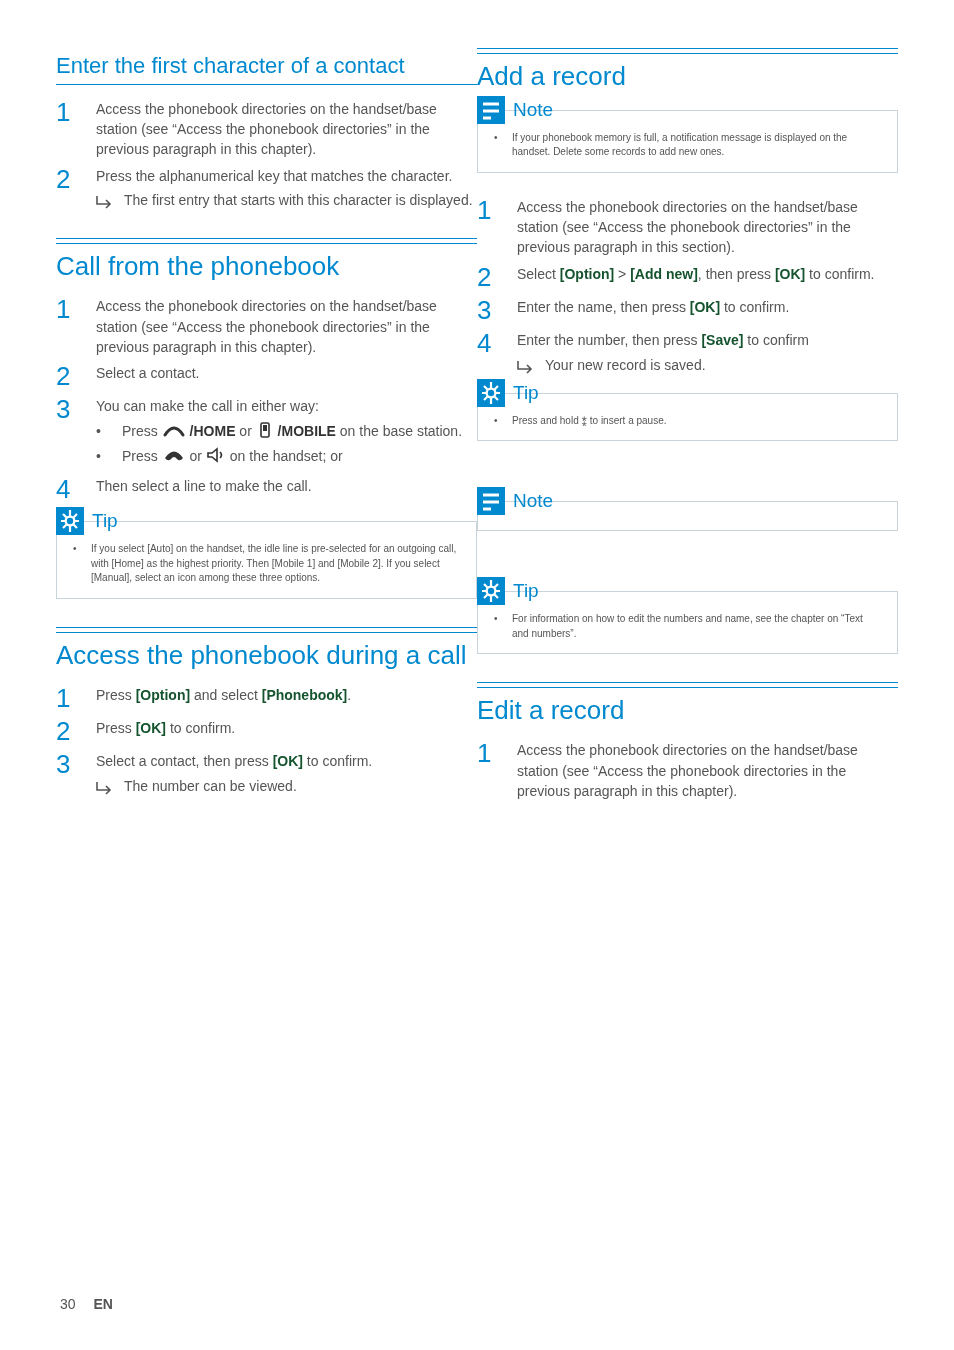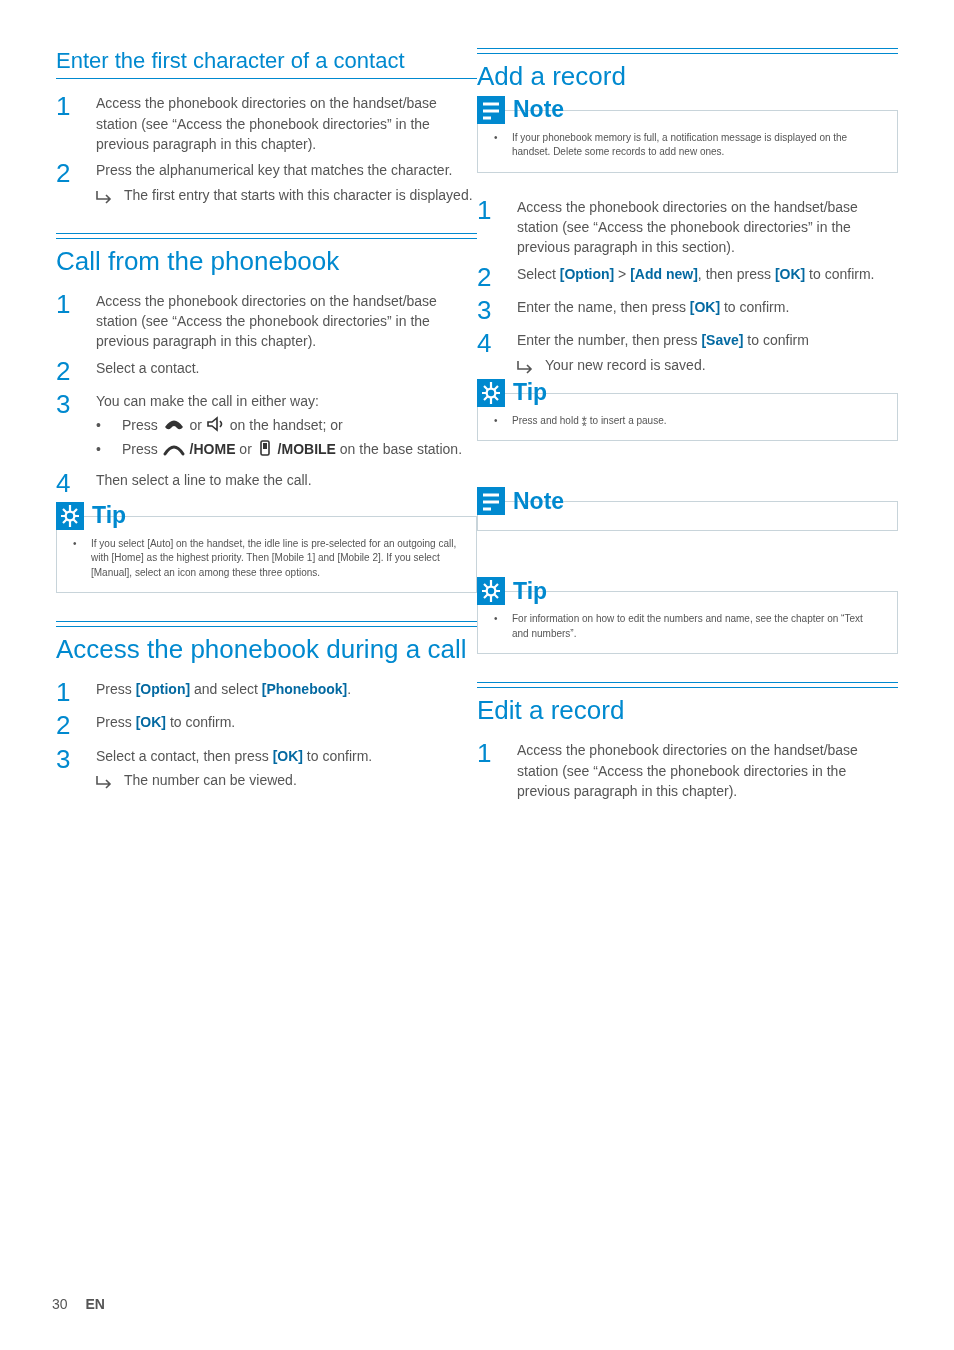--- a/index.html
+++ b/index.html
@@ -13,21 +13,21 @@
     margin:0;
     font-family:"Gill Sans","Gill Sans MT","Trebuchet MS",Arial,sans-serif;
     font-weight:300;
     color:var(--text);
     background:#fff;
     width:954px;
     height:1350px;
     padding:48px 56px 30px 56px;
     position:relative;
   }
-  .cols{display:flex;}
+  .cols{display:flex;align-items:center;}
   .col{flex:1;min-width:0;}
   .hr-blue{border:none;border-top:1.5px solid var(--blue);margin:0 0 4px 0;}
   .hr-thin{border:none;border-top:1px solid var(--blue);margin:0 0 8px 0;}
   h2.h-blue{color:var(--blue);font-weight:400;font-size:26px;margin:6px 0 14px 0;line-height:1.15;}
   h3.h-sub{color:var(--blue);font-weight:400;font-size:22px;margin:0 0 14px 0;line-height:1.2;border-bottom:1px solid var(--blue);padding-bottom:4px;}
   .steps{list-style:none;padding:0;margin:0 0 18px 0;}
   .step{display:flex;gap:18px;margin-bottom:6px;}
   .step-num{color:var(--blue);font-size:26px;font-weight:400;flex:0 0 22px;line-height:1.05;}
   .step-body{flex:1;font-size:14px;line-height:1.45;color:#555;}
   .sub{display:flex;gap:10px;margin-top:4px;}
@@ -37,29 +37,29 @@
   .dots{list-style:none;padding:0;margin:4px 0 0 0;}
   .dots li{display:flex;gap:14px;margin-bottom:2px;}
   .dot{flex:0 0 12px;}
   .dot::before{content:"•";color:#555;}
   .dot-text{flex:1;}
   .callout{border:1px solid var(--box-border);margin:18px 0 24px 0;position:relative;}
   .callout-head{display:flex;align-items:center;gap:8px;position:relative;top:-15px;left:-1px;}
   .callout-icon{width:28px;height:28px;display:flex;align-items:center;justify-content:center;}
   .ic-note{background:var(--blue);}
   .ic-tip{background:var(--blue);}
-  .callout-title{color:var(--blue);font-size:23px;font-weight:bold;}
+  .callout-title{color:var(--blue);font-size:19px;}
   .callout-body{font-size:10px;color:#555;padding:0 16px 12px 16px;margin-top:-8px;line-height:1.45;}
   .callout-body ul{list-style:none;padding:0;margin:0;}
   .callout-body li{display:flex;gap:10px;}
   .callout-body li::before{content:"•";flex:0 0 8px;}
-  .b{font-weight:600;color:#0369a1;}
+  .b{font-weight:600;color:#14532d;}
   .icon-inline{display:inline-block;vertical-align:middle;}
   .slash-label{font-weight:600;color:#333;}
-  .footer{position:absolute;bottom:38px;left:52px;font-size:14px;color:#555;}
+  .footer{position:absolute;bottom:38px;left:60px;font-size:14px;color:#555;}
   .footer span.pn{margin-right:14px;}
   .footer span.lang{font-weight:600;}
   .section{margin-bottom:28px;}
   .spacer{height:18px;}
 </style>
 </head>
 <body>
 
 <svg width="0" height="0" style="position:absolute">
   <defs>
@@ -132,50 +132,50 @@
           </li>
         <li class="step">
             <div class="step-num">2</div>
             <div class="step-body">Select a contact.</div>
           </li>
         <li class="step">
             <div class="step-num">3</div>
           <div class="step-body">
             <span>You can make the call in either way:</span>
             <ul class="dots">
-              <li>
-                  <span class="dot"></span>
-                  <span class="dot-text">
-                <span>Press </span>
-                <span class="icon-inline"><svg width="24" height="14">
-                        <use href="#ic-phone"></use>
-                      </svg></span>
-                <span> or </span>
-                <span class="icon-inline"><svg width="20" height="16">
-                        <use href="#ic-speaker"></use>
-                      </svg></span>
-                <span> on the handset; or</span>
-              </span>
-                </li>
               <li>
                   <span class="dot"></span>
                   <span class="dot-text">
                 <span>Press </span>
                 <span class="icon-inline"><svg width="24" height="14">
                         <use href="#ic-curve"></use>
                       </svg></span>
                 <span class="slash-label">/HOME</span>
                 <span> or </span>
                 <span class="icon-inline"><svg width="18" height="18">
                         <use href="#ic-mobile"></use>
                       </svg></span>
                 <span class="slash-label">/MOBILE</span>
                 <span> on the base station.</span>
               </span>
                 </li>
+              <li>
+                  <span class="dot"></span>
+                  <span class="dot-text">
+                <span>Press </span>
+                <span class="icon-inline"><svg width="24" height="14">
+                        <use href="#ic-phone"></use>
+                      </svg></span>
+                <span> or </span>
+                <span class="icon-inline"><svg width="20" height="16">
+                        <use href="#ic-speaker"></use>
+                      </svg></span>
+                <span> on the handset; or</span>
+              </span>
+                </li>
             </ul>
           </div>
         </li>
         <li class="step">
             <div class="step-num">4</div>
             <div class="step-body">Then select a line to make the call.</div>
           </li>
       </ol>
 
       <div class="callout">

